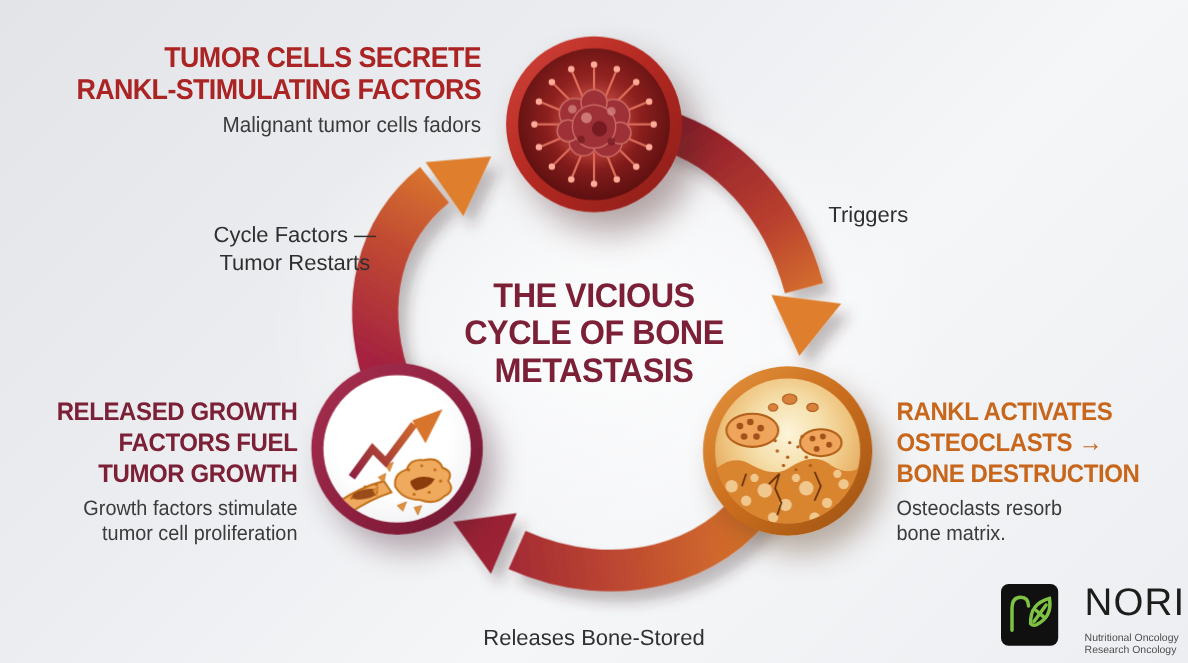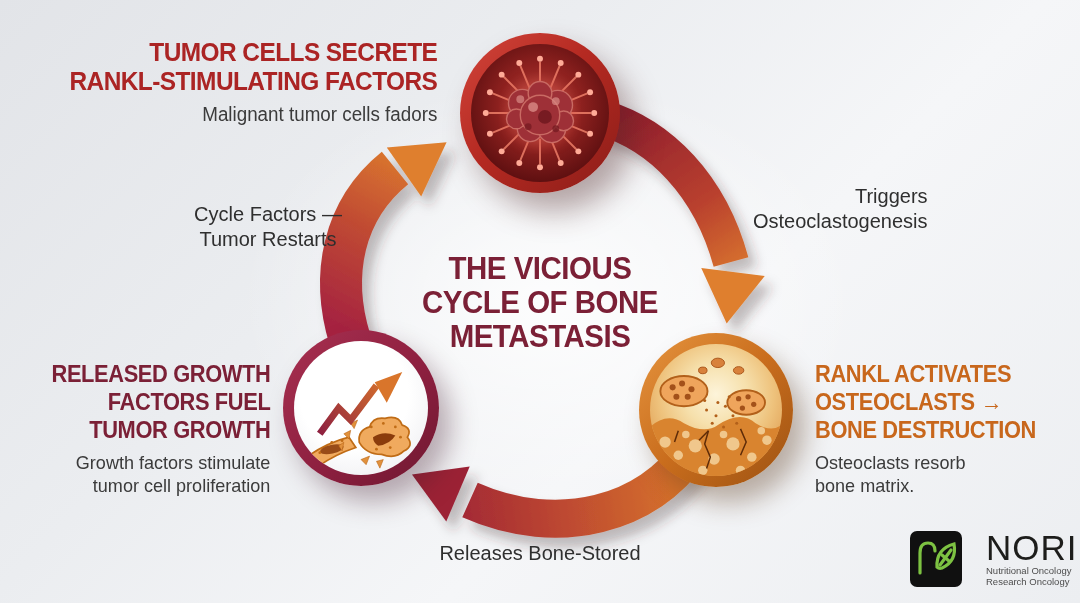--- a/index.html
+++ b/index.html
@@ -29,27 +29,27 @@
   .h-maroon{color:#7b2036;font-weight:bold;font-size:23px;line-height:1.22;letter-spacing:-.4px;}
   .h-orange{color:#c8671c;font-weight:bold;font-size:23px;line-height:1.22;letter-spacing:-.4px;}
   .sub{color:#3b3b3b;font-size:19px;line-height:1.22;margin-top:7px;}
   .lbl{color:#2f2f2f;font-size:20px;line-height:1.25;}
   .tumor-text{right:643px;top:38px;text-align:right;transform:scaleX(.94);transform-origin:100% 0;white-space:nowrap;}
   .tumor-text .sub{font-size:20px;}
   .center-title{left:372px;top:252px;width:336px;text-align:center;color:#7b2036;font-weight:bold;
     font-size:31px;line-height:1.10;letter-spacing:-.5px;transform:scaleX(.95);transform-origin:50% 0;}
   .triggers{left:753px;top:184px;text-align:right;}
   .restarts{left:168px;top:202px;width:200px;text-align:center;}
-  .releases{left:410px;top:541px;width:260px;text-align:center;}
+  .releases{left:410px;top:568px;width:260px;text-align:center;}
   .osteo-text{left:815px;top:360px;text-align:left;transform:scaleX(.95);transform-origin:0 0;white-space:nowrap;}
   .growth-text{right:810px;top:360px;text-align:right;transform:scaleX(.95);transform-origin:100% 0;white-space:nowrap;}
   .logo{position:absolute;left:910px;top:531px;display:flex;align-items:flex-start;gap:24px;z-index:3;}
   .logo-box{width:52px;height:56px;background:#101010;border-radius:7px;position:relative;flex:0 0 auto;}
   .logo-name{font-size:35px;line-height:.95;color:#1d1d1b;letter-spacing:1px;}
-  .logo-tag{font-size:9.5px;line-height:1.18;color:#4d4d4d;margin-top:1px;}
+  .logo-tag{font-size:9.5px;line-height:1.18;color:#4d4d4d;margin-top:11px;}
   .line{display:block;}
 </style>
 </head>
 <body>
 
 <div class="canvas">
   <div class="glow-center"></div>
 
   <svg class="arrows" width="1080" height="603" viewBox="0 0 1080 603">
     <defs>
@@ -259,21 +259,20 @@
   <div class="txt tumor-text">
     <div class="h-red">
       <span class="line">TUMOR CELLS SECRETE</span>
       <span class="line">RANKL-STIMULATING FACTORS</span>
     </div>
     <div class="sub">Malignant tumor cells fadors</div>
   </div>
 
   <div class="txt lbl triggers">
     <span class="line">Triggers</span>
-    <span class="line">Osteoclastogenesis</span>
   </div>
 
   <div class="txt lbl restarts">
     <span class="line">Cycle Factors —</span>
     <span class="line">Tumor Restarts</span>
   </div>
 
   <div class="txt center-title">
     <span class="line">THE VICIOUS</span>
     <span class="line">CYCLE OF BONE</span>

